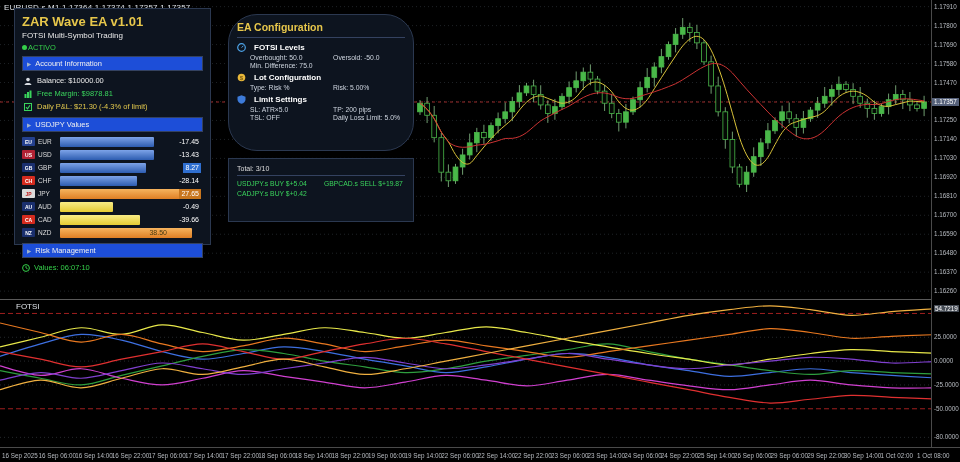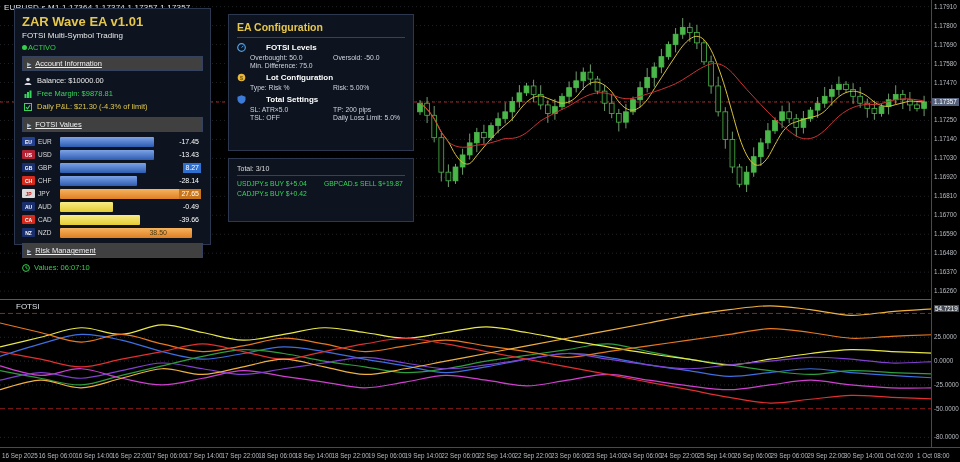--- a/index.html
+++ b/index.html
@@ -20,43 +20,43 @@
   .time-axis{position:absolute;left:0;top:447px;width:960px;height:15px;background:#000;border-top:1px solid #4a4a4a;}
   .ttick{position:absolute;top:4px;font-size:6.3px;color:#b8bcc2;white-space:nowrap;}
 
   
   .panel{position:absolute;background:#0d141f;border:1px solid #2b3850;box-sizing:border-box;}
   .zar{left:14px;top:8px;width:197px;height:237px;padding:5px 7px;}
   .zar-title{color:#e7c74b;font-size:13px;font-weight:bold;}
   .zar-sub{color:#e9e9e9;font-size:8px;margin-top:2px;}
   .zar-status{display:flex;align-items:center;gap:1px;color:#35d04a;font-size:7.5px;margin:3px 0 4px;}
   .dot{width:5px;height:5px;border-radius:50%;background:#35d04a;display:inline-block;}
-  .sec-hdr{background:#404040;border:1px solid #344260;color:#f0f0f0;font-size:7.5px;
-           padding:2px 4px;margin:4px 0 3px;display:flex;align-items:center;gap:4px;text-decoration:underline;}
+  .sec-hdr{background:#1d4ed8;border:1px solid #344260;color:#f0f0f0;font-size:7.5px;
+           padding:2px 4px;margin:4px 0 3px;display:flex;align-items:center;gap:4px;}
   .arr{font-size:5.5px;color:#9fb2cc;}
   .acct-row{display:flex;align-items:center;gap:5px;font-size:7.5px;color:#eaeaea;padding:1px 2px;height:11px;}
   .green{color:#3ad45c;}
   .gold{color:#e3c94d;}
   .frow{height:13px;display:flex;align-items:center;gap:3px;}
   .flag{width:13px;height:9px;border-radius:1px;font-size:5px;font-weight:bold;color:#fff;
         display:flex;align-items:center;justify-content:center;flex:0 0 13px;}
   .cname{width:19px;color:#ddd;font-size:6.5px;flex:0 0 19px;}
   .barwrap{position:relative;flex:1;height:10px;}
   .bar{position:absolute;left:0;top:0;height:10px;border-radius:1px;}
   .bar.blue{background:linear-gradient(180deg,#7da3e8,#2d5cb0);}
   .bar.orange{background:linear-gradient(180deg,#f6b45e,#df7f24);}
   .bar.yellow{background:linear-gradient(180deg,#f8ec86,#e5cb33);}
   .bval{position:absolute;right:2px;top:0;line-height:10px;font-size:7px;color:#fff;padding:0 2px;}
   .risk-text{font-size:7.5px;color:#eee;padding:3px 2px 4px;}
   .updated{display:flex;align-items:center;gap:4px;color:#35d04a;font-size:7.5px;margin-top:5px;}
 
-  .cfg{left:228px;top:14px;width:186px;height:137px;padding:6px 8px;}
+  .cfg{left:228px;top:14px;width:186px;height:137px;padding:6px 8px;border-radius:29px;}
   .cfg-title{color:#e7c74b;font-size:10.5px;font-weight:bold;padding-bottom:4px;
              border-bottom:1px solid #344260;margin-bottom:5px;}
-  .cfg-head{display:flex;align-items:center;gap:20px;color:#fff;font-size:8px;font-weight:bold;margin:4px 0 2px;}
+  .cfg-head{display:flex;align-items:center;gap:8px;color:#fff;font-size:8px;font-weight:bold;margin:4px 0 2px;}
   .cfg-grid{display:grid;grid-template-columns:1.1fr 1fr;gap:1px 4px;font-size:6.8px;color:#cfd6e0;padding-left:13px;}
 
   .pos{left:228px;top:158px;width:186px;height:64px;padding:5px 8px;}
   .pos-total{font-size:7px;color:#ddd;margin-top:1px;padding-bottom:3px;border-bottom:1px solid #344260;}
   .pos-grid{display:grid;grid-template-columns:1fr 1fr;gap:3px 6px;font-size:6.8px;color:#3ad45c;margin-top:4px;}
   .pitem{white-space:nowrap;}
 </style>
 </head>
 <body>
 
@@ -338,21 +338,21 @@
     <div class="acct-row gold">
       <svg width="8" height="8">
           <rect x="0.5" y="0.5" width="7" height="7" fill="none" stroke="#3ad45c" stroke-width="1"></rect>
           <polyline points="2,4.2 3.5,5.8 6,2.3" fill="none" stroke="#3ad45c" stroke-width="1.1"></polyline>
         </svg>
       <span>Daily P&amp;L: $21.30 (-4.3% of limit)</span>
     </div>
 
     <div class="sec-hdr">
       <span class="arr">▶</span>
-      <span>FOTSI Values</span>
+      <span>USDJPY Values</span>
     </div>
     <div id="fotsi-rows">
         <div class="frow">
           <div class="flag" style="background: rgb(36, 64, 142);">EU</div>
           <div class="cname">EUR</div>
           <div class="barwrap">
             <div class="bar blue" style="width: 66%;"></div>
             <div class="bval">-17.45</div>
           </div>
         </div>
@@ -454,21 +454,21 @@
     </div>
     <div class="cfg-grid">
       <span>Type: Risk %</span>
       <span>Risk: 5.00%</span>
     </div>
 
     <div class="cfg-head">
       <svg width="9" height="9">
           <path d="M4.5 0.3 L8.5 1.7 V4.4 C8.5 6.8 6.7 8.2 4.5 8.8 C2.3 8.2 0.5 6.8 0.5 4.4 V1.7 Z" fill="#3d7bd9"></path>
         </svg>
-      <span>Total Settings</span>
+      <span>Limit Settings</span>
     </div>
     <div class="cfg-grid">
       <span>SL: ATR×5.0</span>
       <span>TP: 200 pips</span>
       <span>TSL: OFF</span>
       <span>Daily Loss Limit: 5.0%</span>
     </div>
   </div>
 
   <div class="panel pos">

